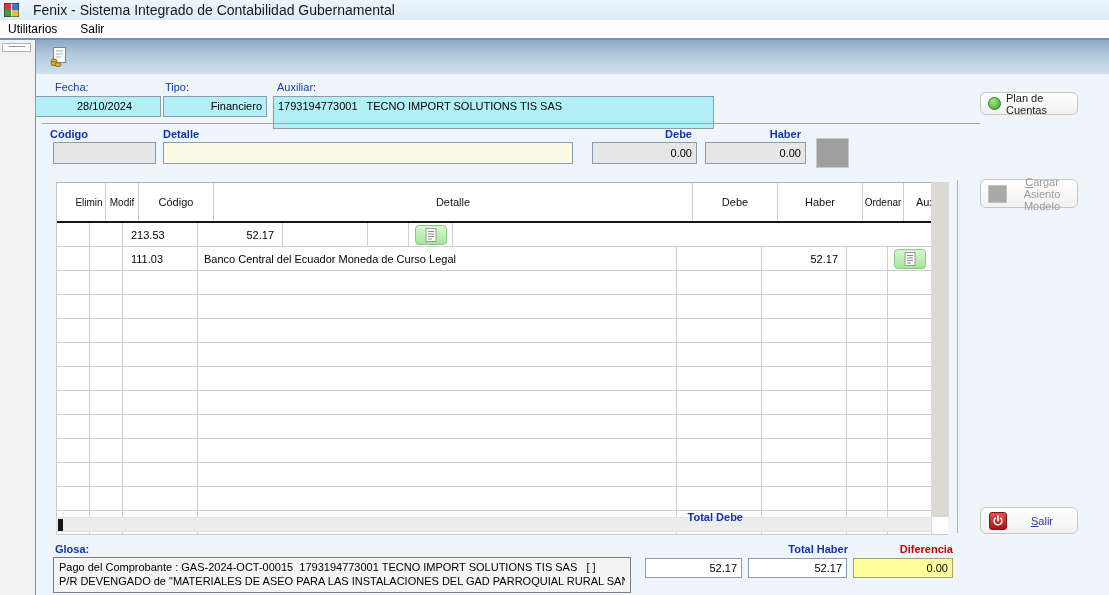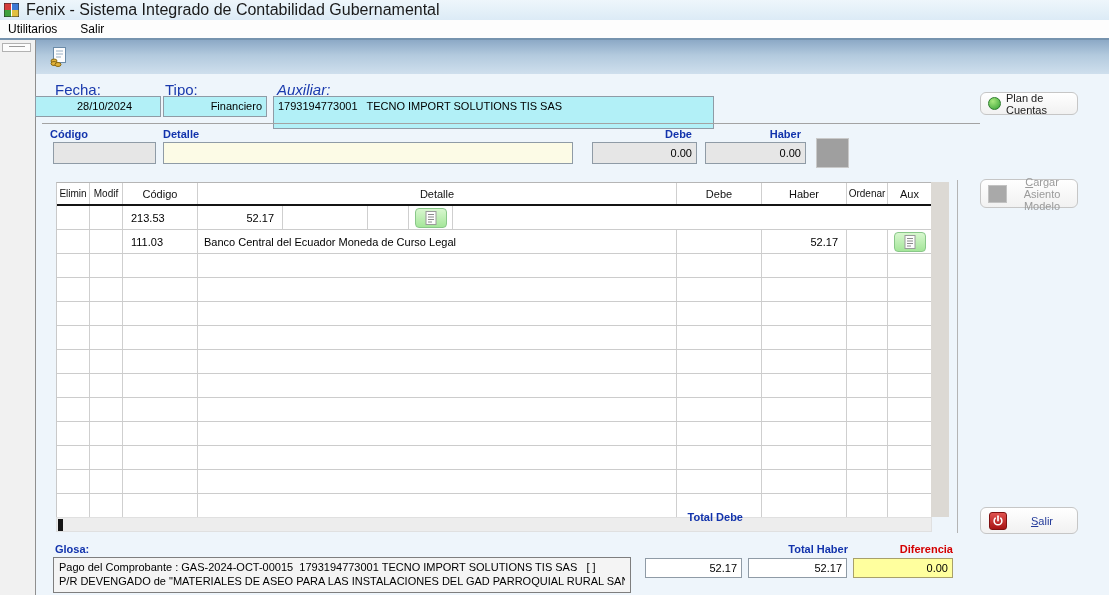--- a/index.html
+++ b/index.html
@@ -4,21 +4,21 @@
 <style>
   * { margin:0; padding:0; box-sizing:border-box; }
   html,body { width:1109px; height:595px; font-family:"Liberation Sans",sans-serif; }
   #window { position:relative; width:1109px; height:595px; overflow:hidden; background:#eef5fb; }
   .abs { position:absolute; }
 
   
   .titlebar { left:0; top:0; width:1109px; height:20px;
     background:linear-gradient(#eef6fb,#dcebf6); display:flex; align-items:center; }
   .app-icon { width:15px; height:14px; margin-left:4px; }
-  .title-text { margin-left:7px; font-size:16px; color:#1a1a1a; }
+  .title-text { margin-left:14px; font-size:14px; color:#1a1a1a; }
 
   
   .menubar { left:0; top:20px; width:1109px; height:18px; background:#fdfdfd;
     display:flex; align-items:center; padding-left:8px; }
   .menu-item { font-size:12px; color:#000000; padding:0 9px 0 0; margin-right:14px; }
 
   .topline { left:0; top:38px; width:1109px; height:2px; background:#7693ae; }
 
   
   .leftstrip { left:0; top:40px; width:36px; height:555px; background:#f1f1f1;
@@ -28,38 +28,38 @@
   .strip-handle::after { content:""; display:block; width:16px; height:1px;
     background:#9a9a9a; margin:2px auto 0; }
 
   
   .toolband { left:36px; top:40px; width:1073px; height:34px;
     background:linear-gradient(#8ca9c6 0%, #b3cade 45%, #cfdfed 100%); }
   .tool-btn { position:absolute; left:10px; top:4px; width:24px; height:26px;
     display:flex; align-items:center; justify-content:center; }
 
   
-  .lbl { font-size:15px; color:#1a3aad; }
+  .lbl { font-size:11px; color:#1a3aad; }
   .lbl-b { font-size:11px; font-weight:bold; color:#1233ac; }
   .lbl-red { font-size:11px; font-weight:bold; color:#d40000; }
   .r { text-align:right; }
 
   
   .field { border:1px solid #8f9ba6; font-size:11px; color:#000; line-height:19px;
     padding:0 4px; white-space:pre; overflow:hidden; }
   .cyan { background:#b2f0f7; }
   .gray { background:#e6e6e6; }
   .cream { background:#fcfbe6; }
   .sep { background:#a3a3a3; }
   .graybtn { background:#9f9f9f; border:1px solid #c9c9c9; }
 
   
   .grid { left:56px; top:182px; background:#fff; border-top:1px solid #b5b5b5;
     border-left:1px solid #c9c9c9; }
-  .thead { display:flex; height:23px; border-bottom:2px solid #141414; background:#fff; }
+  .thead { display:flex; height:40px; border-bottom:2px solid #141414; background:#fff;padding-left:16px; }
   .thead .tcell { font-size:11px; color:#111; justify-content:center; }
   .thead .small { font-size:10px; }
   .trow { display:flex; height:24px; border-bottom:1px solid #ccc; background:#fff; }
   .tcell { display:flex; align-items:center; border-right:1px solid #cfcfcf;
     font-size:11px; color:#000; overflow:hidden; }
   .c-elimin{width:33px;} .c-modif{width:33px;} .c-codigo{width:75px; padding-left:8px;}
   .c-detalle{width:479px; padding-left:6px;} .c-debe{width:85px; justify-content:flex-end; padding-right:8px;}
   .c-haber{width:85px; justify-content:flex-end; padding-right:8px;}
   .c-ordenar{width:41px; justify-content:center;} .c-aux{width:44px; justify-content:center;}
   .thead .c-codigo,.thead .c-detalle{ padding:0; justify-content:center; }
@@ -137,21 +137,21 @@
         <line x1="7" y1="10" x2="12" y2="10" stroke="#9ab0c4"></line>
         <ellipse cx="5" cy="14" rx="3" ry="2" fill="#e2b23a" stroke="#8a6a14"></ellipse>
         <ellipse cx="5" cy="16.5" rx="3" ry="2" fill="#e2b23a" stroke="#8a6a14"></ellipse>
         <ellipse cx="9" cy="17.5" rx="3" ry="2" fill="#e2b23a" stroke="#8a6a14"></ellipse>
       </svg>
     </div>
   </div>
 
   <span class="abs lbl" style="left:55px; top:81px;">Fecha:</span>
   <span class="abs lbl" style="left:165px; top:81px;">Tipo:</span>
-  <span class="abs lbl" style="left:277px; top:81px;font-style:italic;">Auxiliar:</span>
+  <span class="abs lbl" style="left:277px; top:81px;">Auxiliar:</span>
 
   <div class="abs field cyan" style="left:35px; top:96px; width:126px; height:21px;padding-left:41px;">28/10/2024</div>
   <div class="abs field cyan" style="left:163px; top:96px; width:104px; height:21px;text-align:right;">Financiero</div>
   <div class="abs field cyan" style="left:273px; top:96px; width:441px; height:33px;">1793194773001   TECNO IMPORT SOLUTIONS TIS SAS</div>
 
   <div class="abs sep" style="left:42px; top:123px; width:938px; height:1px;"></div>
 
   <span class="abs lbl-b" style="left:50px; top:128px;">Código</span>
   <span class="abs lbl-b" style="left:163px; top:128px;">Detalle</span>
   <span class="abs lbl-b r" style="left:592px; top:128px; width:100px;">Debe</span>

